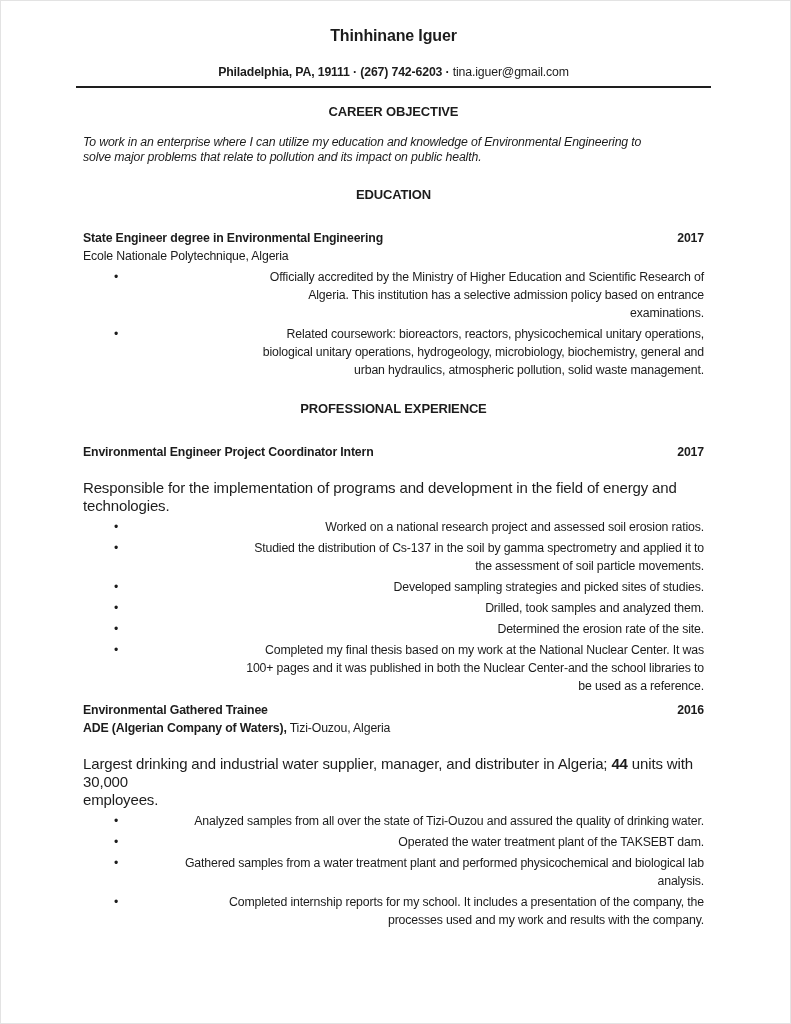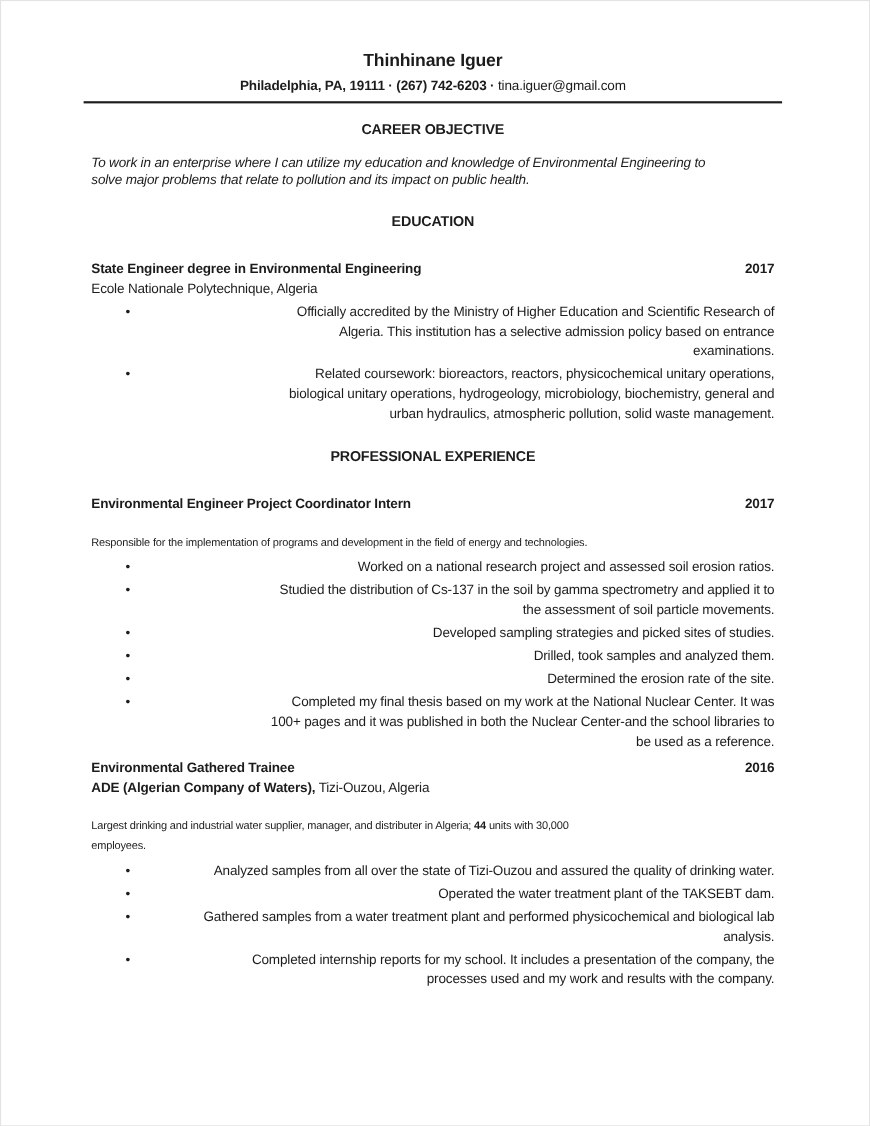--- a/index.html
+++ b/index.html
@@ -6,34 +6,34 @@
   body {
     width: 791px; height: 1024px;
     background: #ffffff;
     font-family: "Liberation Sans", sans-serif;
     color: #1c1c1c;
     overflow: hidden;
     box-sizing: border-box;
     border: 1px solid #e3e3e3;
   }
   .page {
-    padding: 44px 86px 0 82px;
+    padding: 24px 86px 0 82px;
     letter-spacing: -0.15px;
   }
   .name {
     text-align: center;
     font-size: 16px;
     font-weight: 700;
     line-height: 22px;
   }
   .contact {
     text-align: center;
     font-size: 12.3px;
     line-height: 18px;
-    margin-top: 2px;
+    margin-top: 16px;
   }
   .bold { font-weight: 700; }
   .divider {
     border: none;
     border-top: 2.5px solid #1e1e1e;
     margin: 5px -7px 0 -7px;
   }
   .section-heading {
     text-align: center;
     font-size: 13px;
@@ -57,21 +57,21 @@
     justify-content: space-between;
     font-size: 12.3px;
     font-weight: 700;
     line-height: 18px;
   }
   .sub-line {
     font-size: 12.3px;
     line-height: 18px;
   }
   .summary {
-    font-size: 10px;
+    font-size: 15px;
     line-height: 18px;
     white-space: pre-line;
   }
   ul.bullets {
     margin: 2px 0 0 0;
     padding: 0;
     list-style: none;
     text-align: right;
   }
   ul.bullets li {

